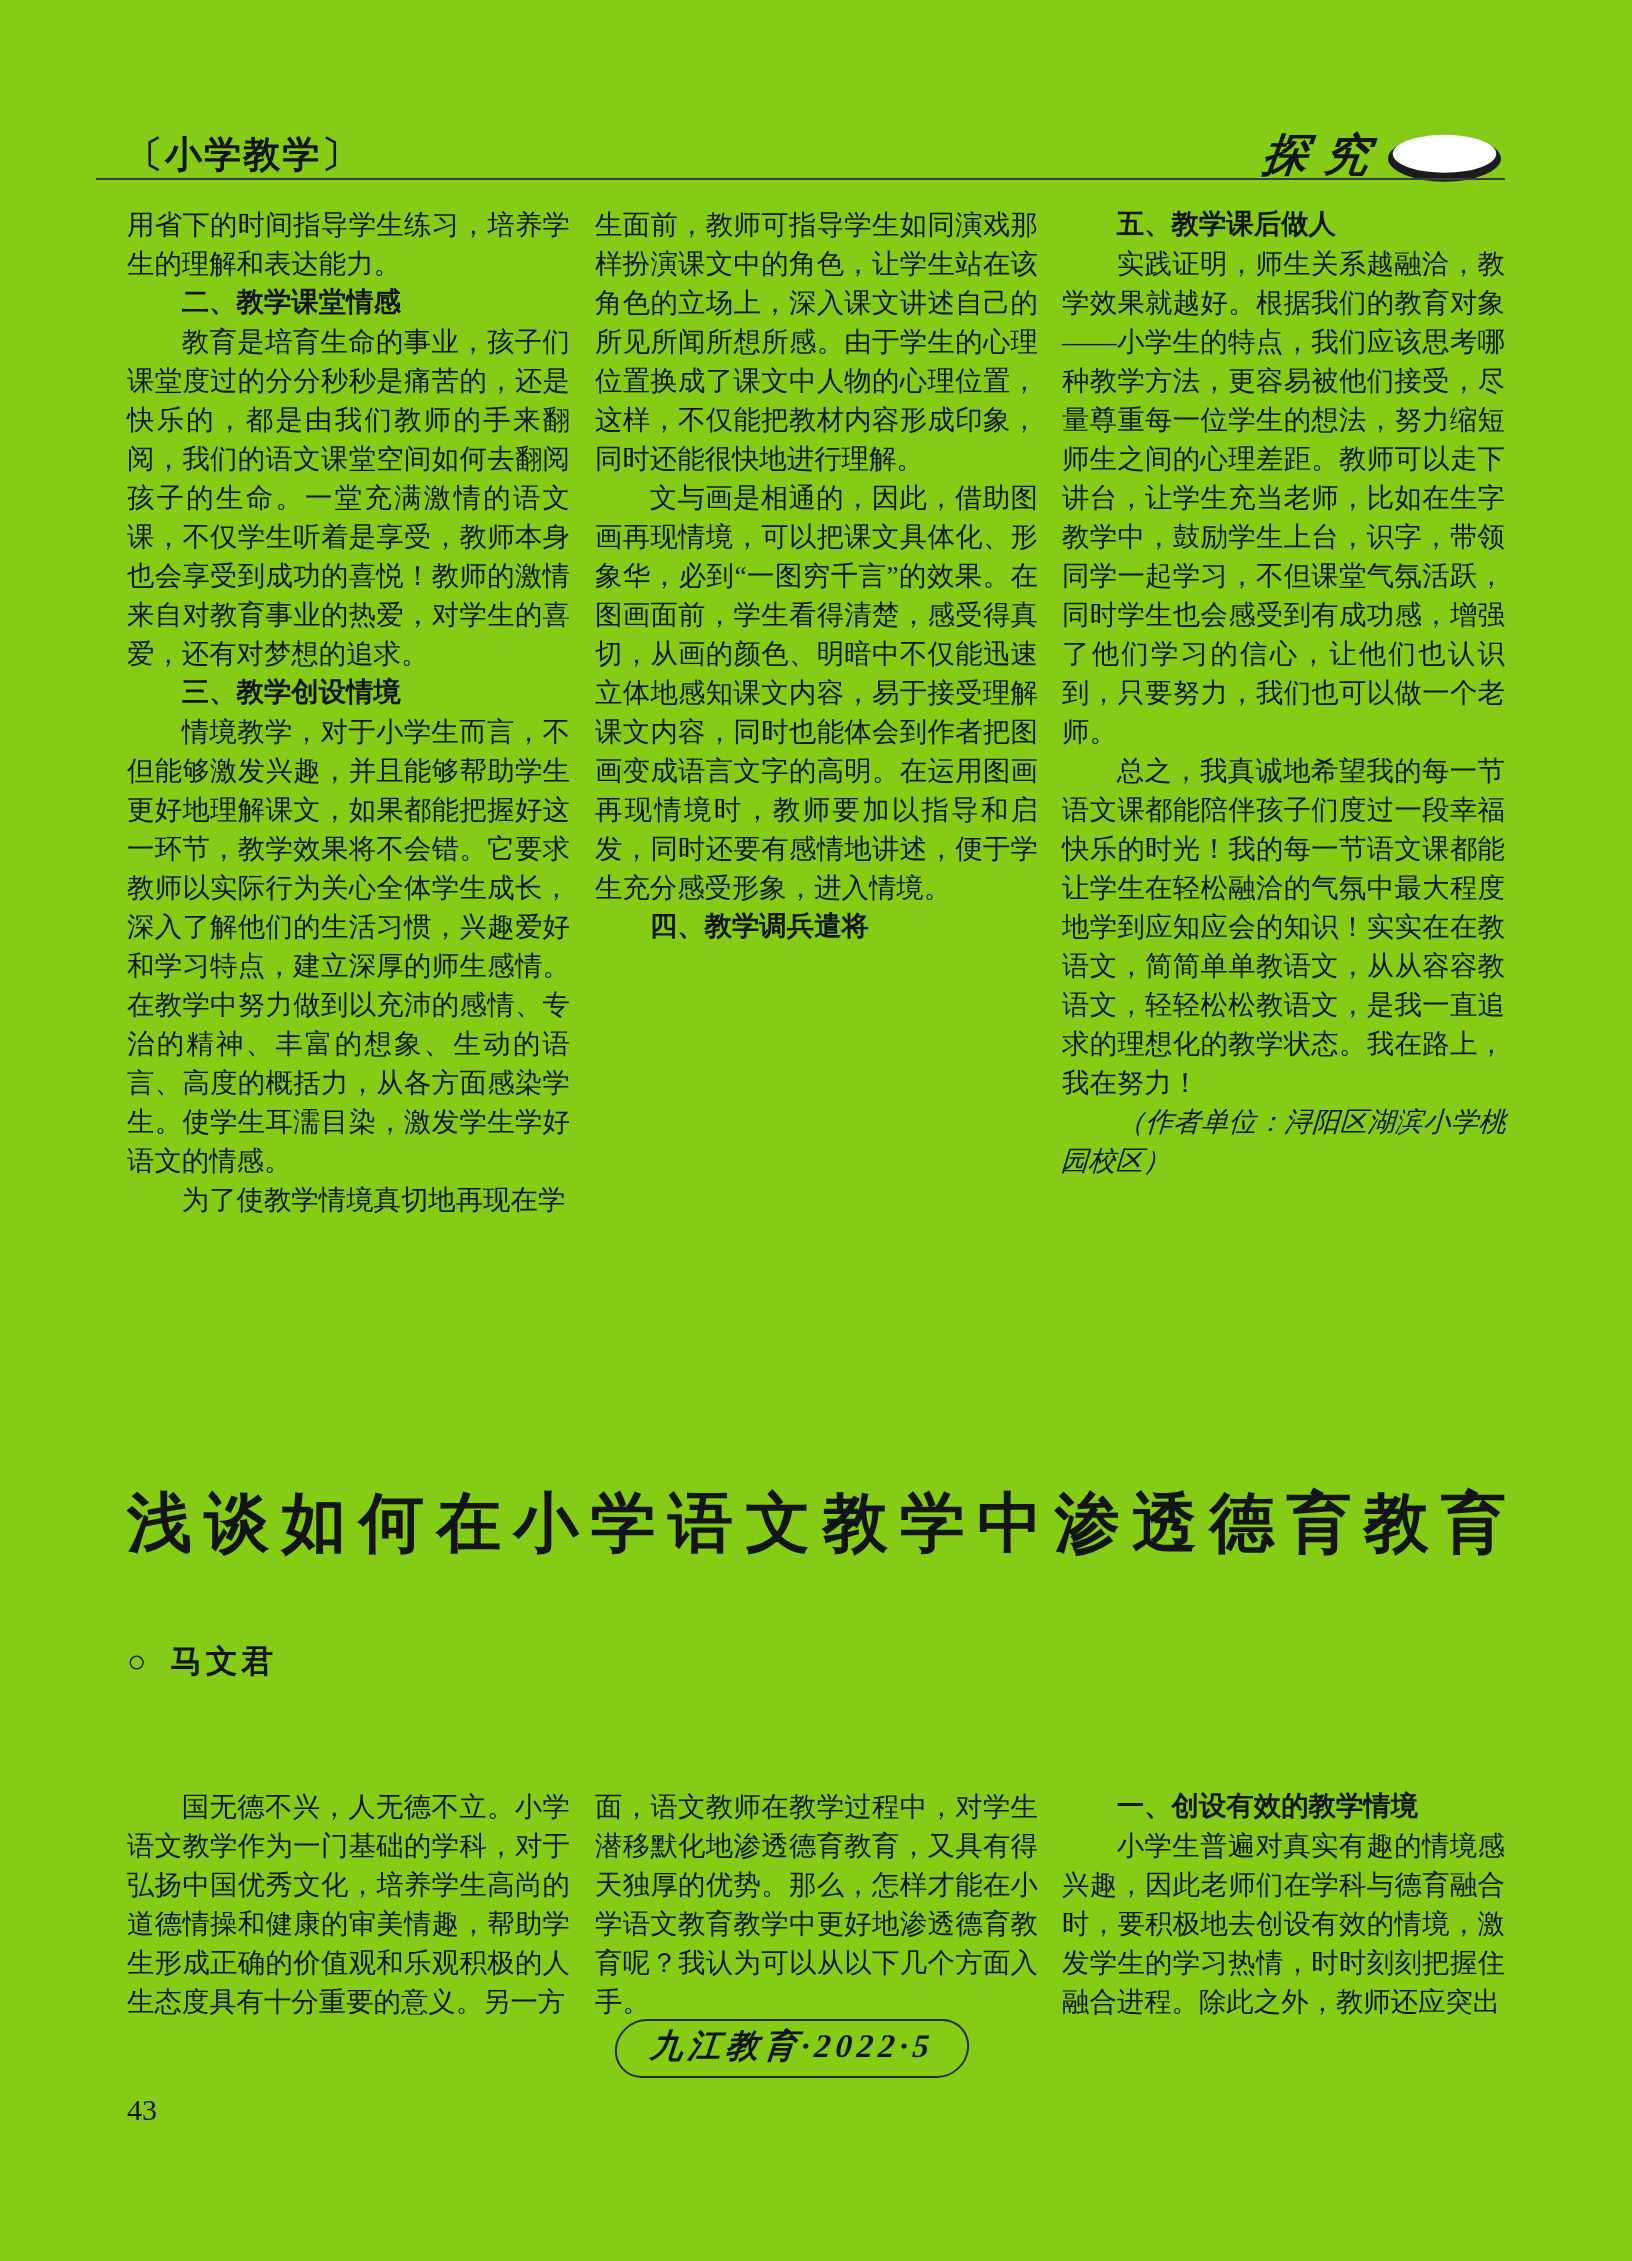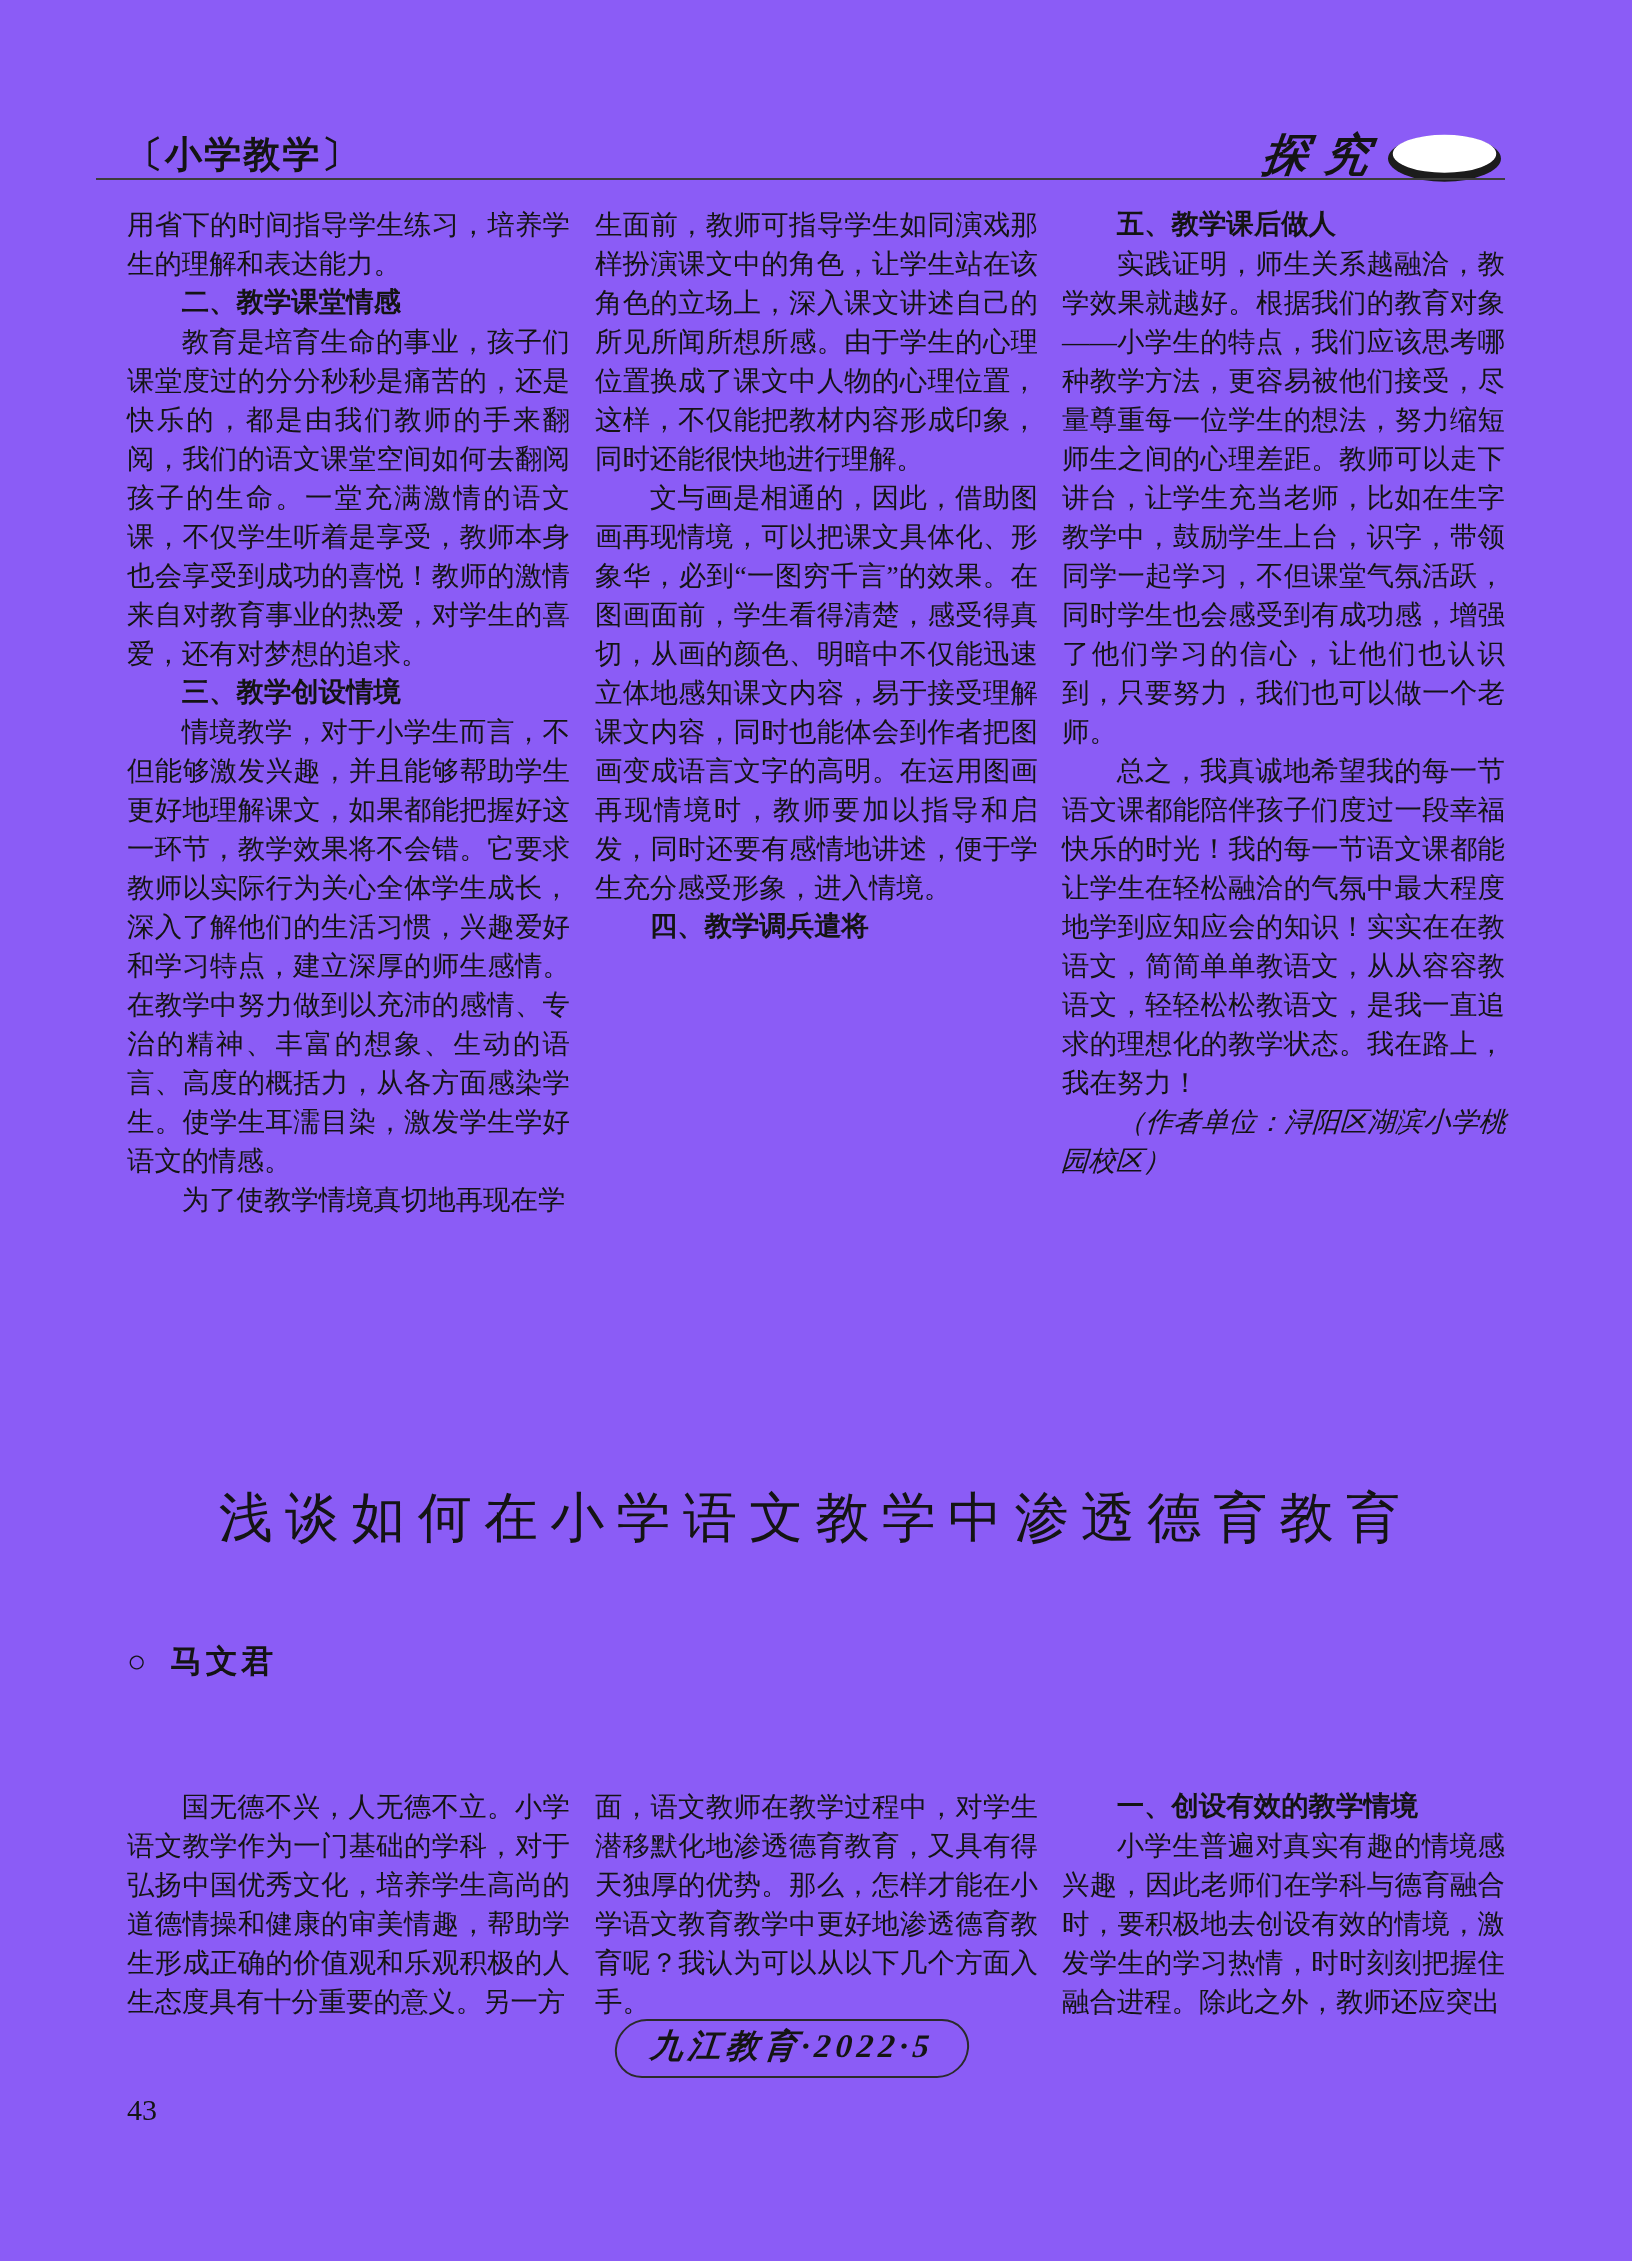--- a/index.html
+++ b/index.html
@@ -1,19 +1,19 @@
 <!DOCTYPE html>
 <html style="font-size:11px"><head>
 <meta charset="utf-8">
 <style>
   html,body{margin:0;padding:0;background:#e8e8e8;}
   .sheet{
     position:relative;
     width:1632px;height:2261px;
-    background:#8b5cf6;
+    background:#84cc16;
     font-family:"Liberation Serif","DejaVu Serif",serif;
     color:#141414;
     overflow:hidden;
   }
   
   .hdr-label{
     position:absolute;left:126px;top:130px;
     font-size:37px;font-weight:700;letter-spacing:2.1px;
   }
   .hdr-cat{
@@ -40,21 +40,21 @@
   .h{
     font-family:Liberation Mono, monospace;
     font-weight:700;text-indent:2em;font-size:27.4px;
   }
   .kai{font-style:italic;transform:skewX(-3deg);}
   
   .title{
     position:absolute;left:127px;top:1486px;width:1377px;margin:0;
     text-align:center;white-space:nowrap;
     font-family:"Liberation Sans","DejaVu Sans",sans-serif;
-    font-weight:400;font-size:54px;letter-spacing:12.3px;line-height:1.15;
+    font-weight:700;font-size:65px;letter-spacing:12.3px;line-height:1.15;
   }
   .author{
     position:absolute;left:127px;top:1640px;width:1377px;
     text-align:left;
     font-family:"Liberation Sans","DejaVu Sans",sans-serif;
     font-weight:700;font-size:32px;letter-spacing:3.4px;
   }
   .author .marker{font-weight:400;margin-right:20.6px;}
   
   .footer-badge{

